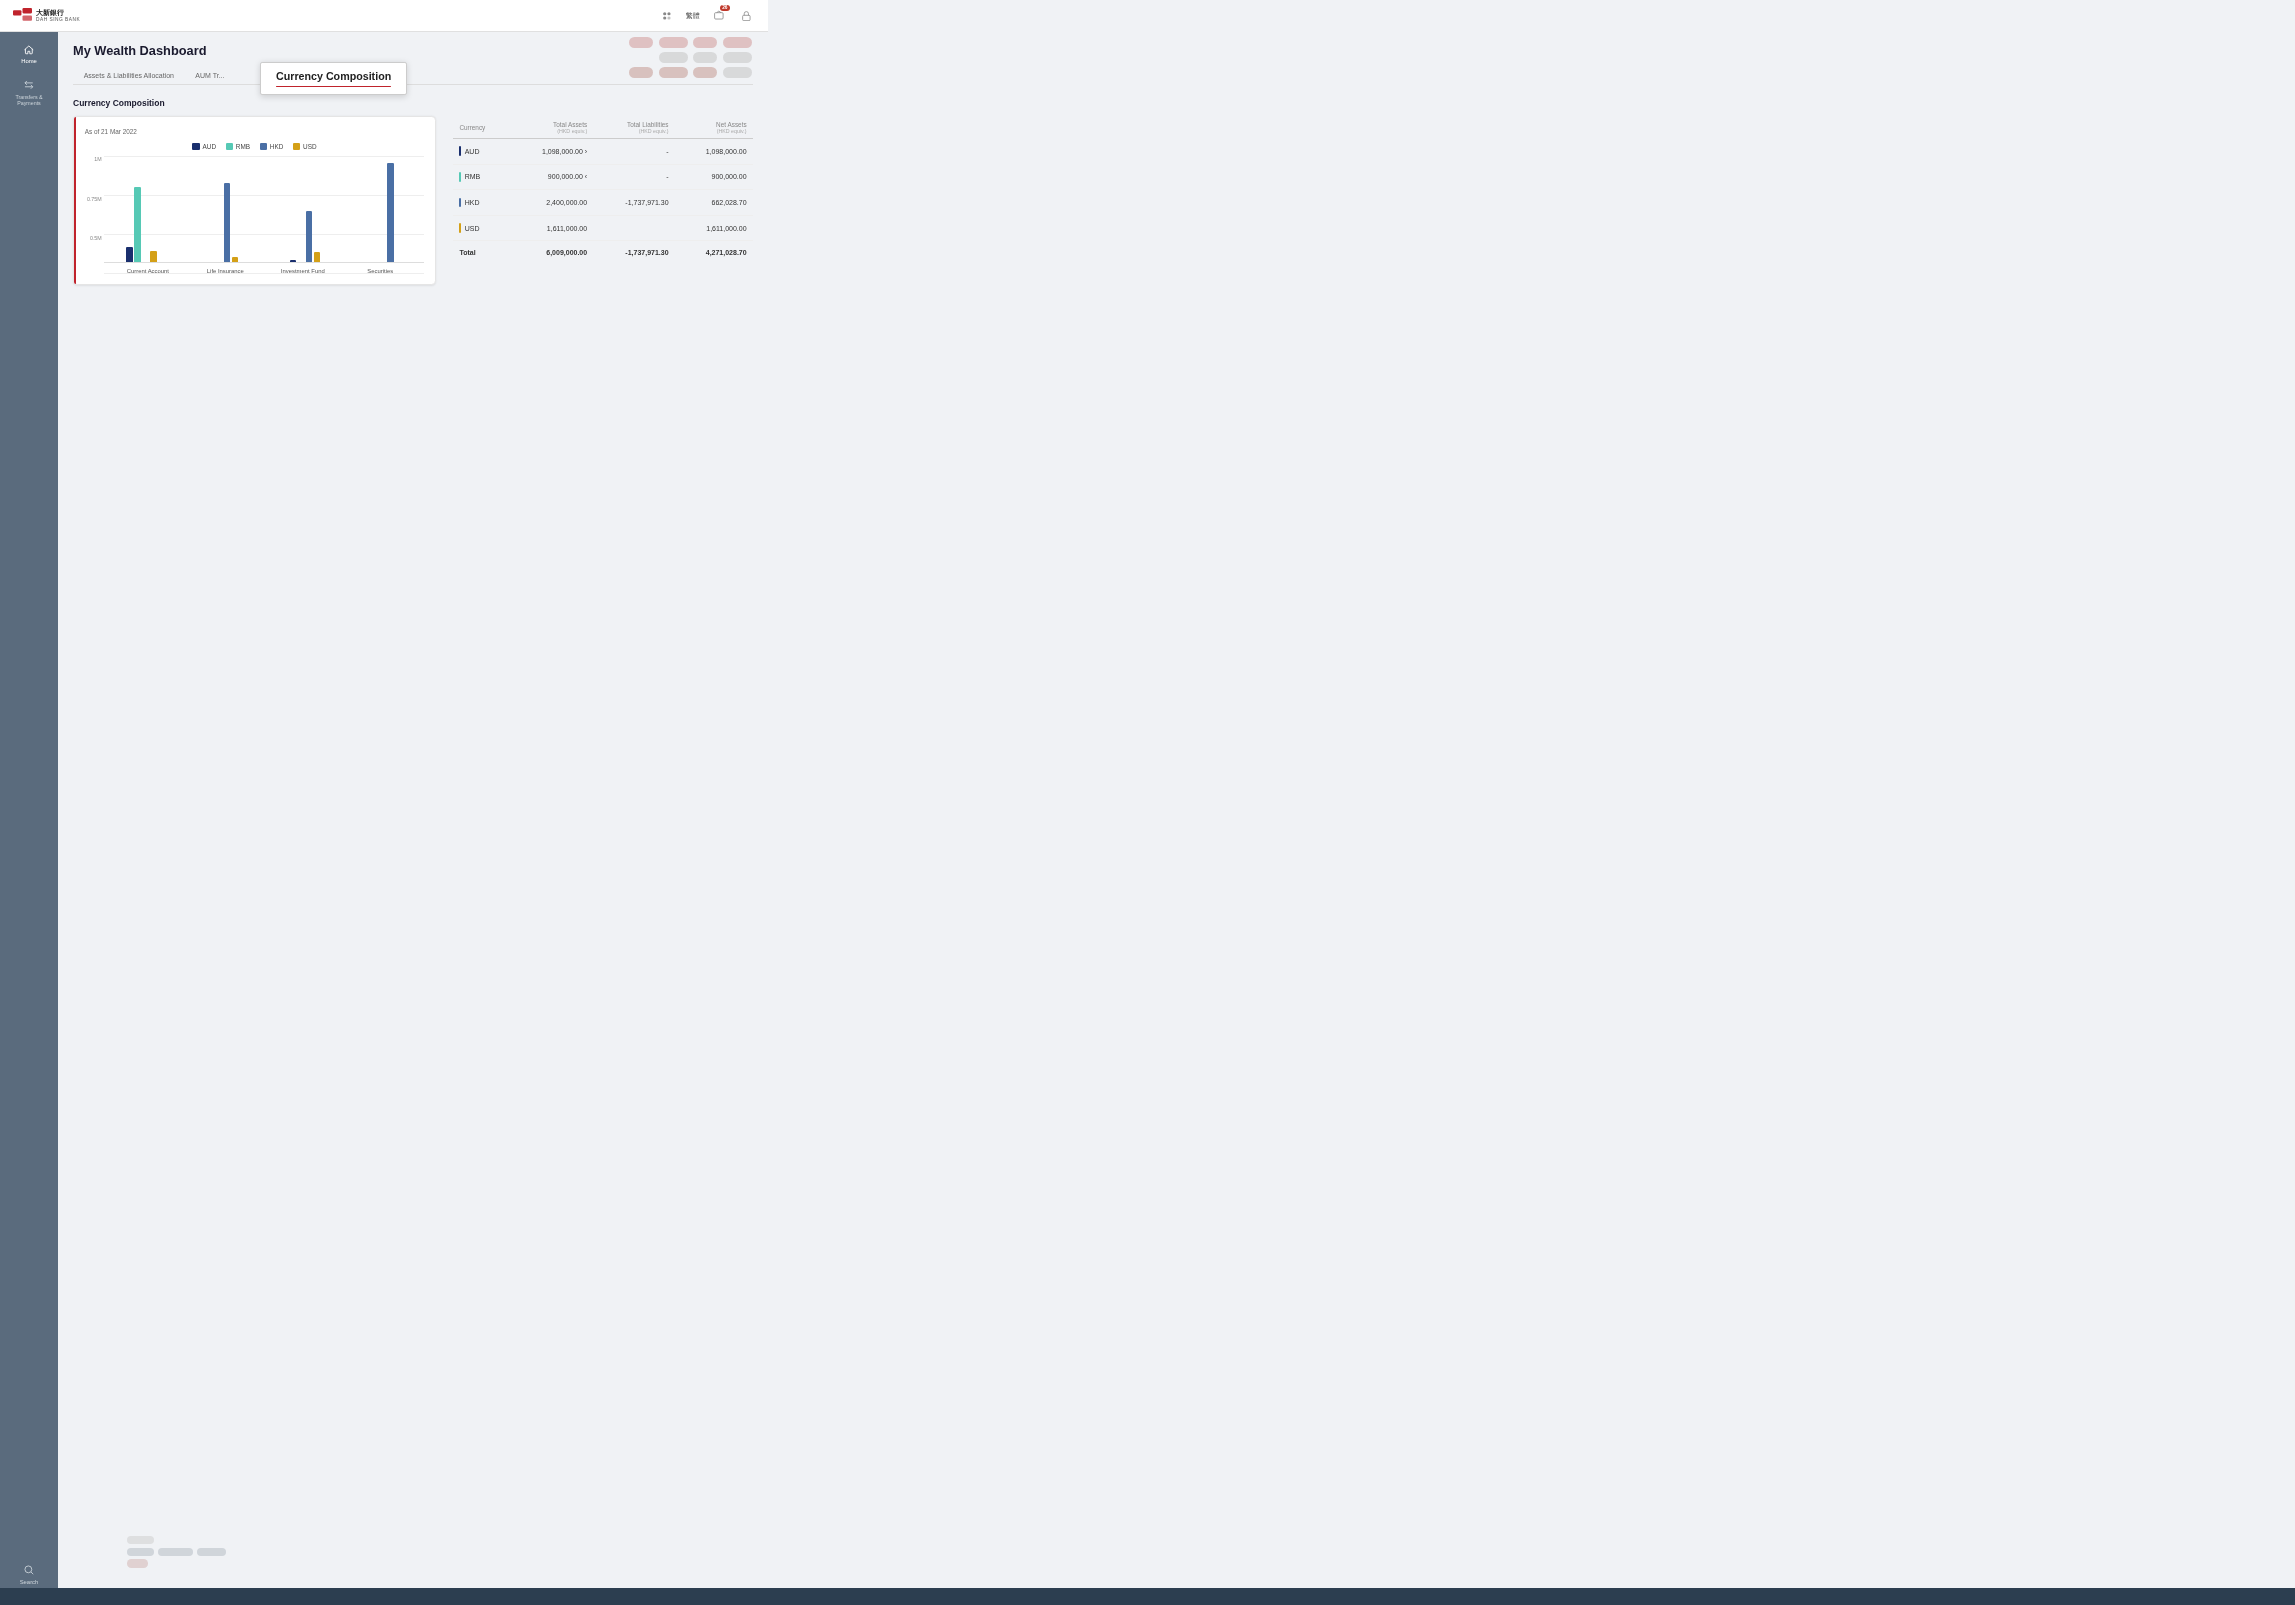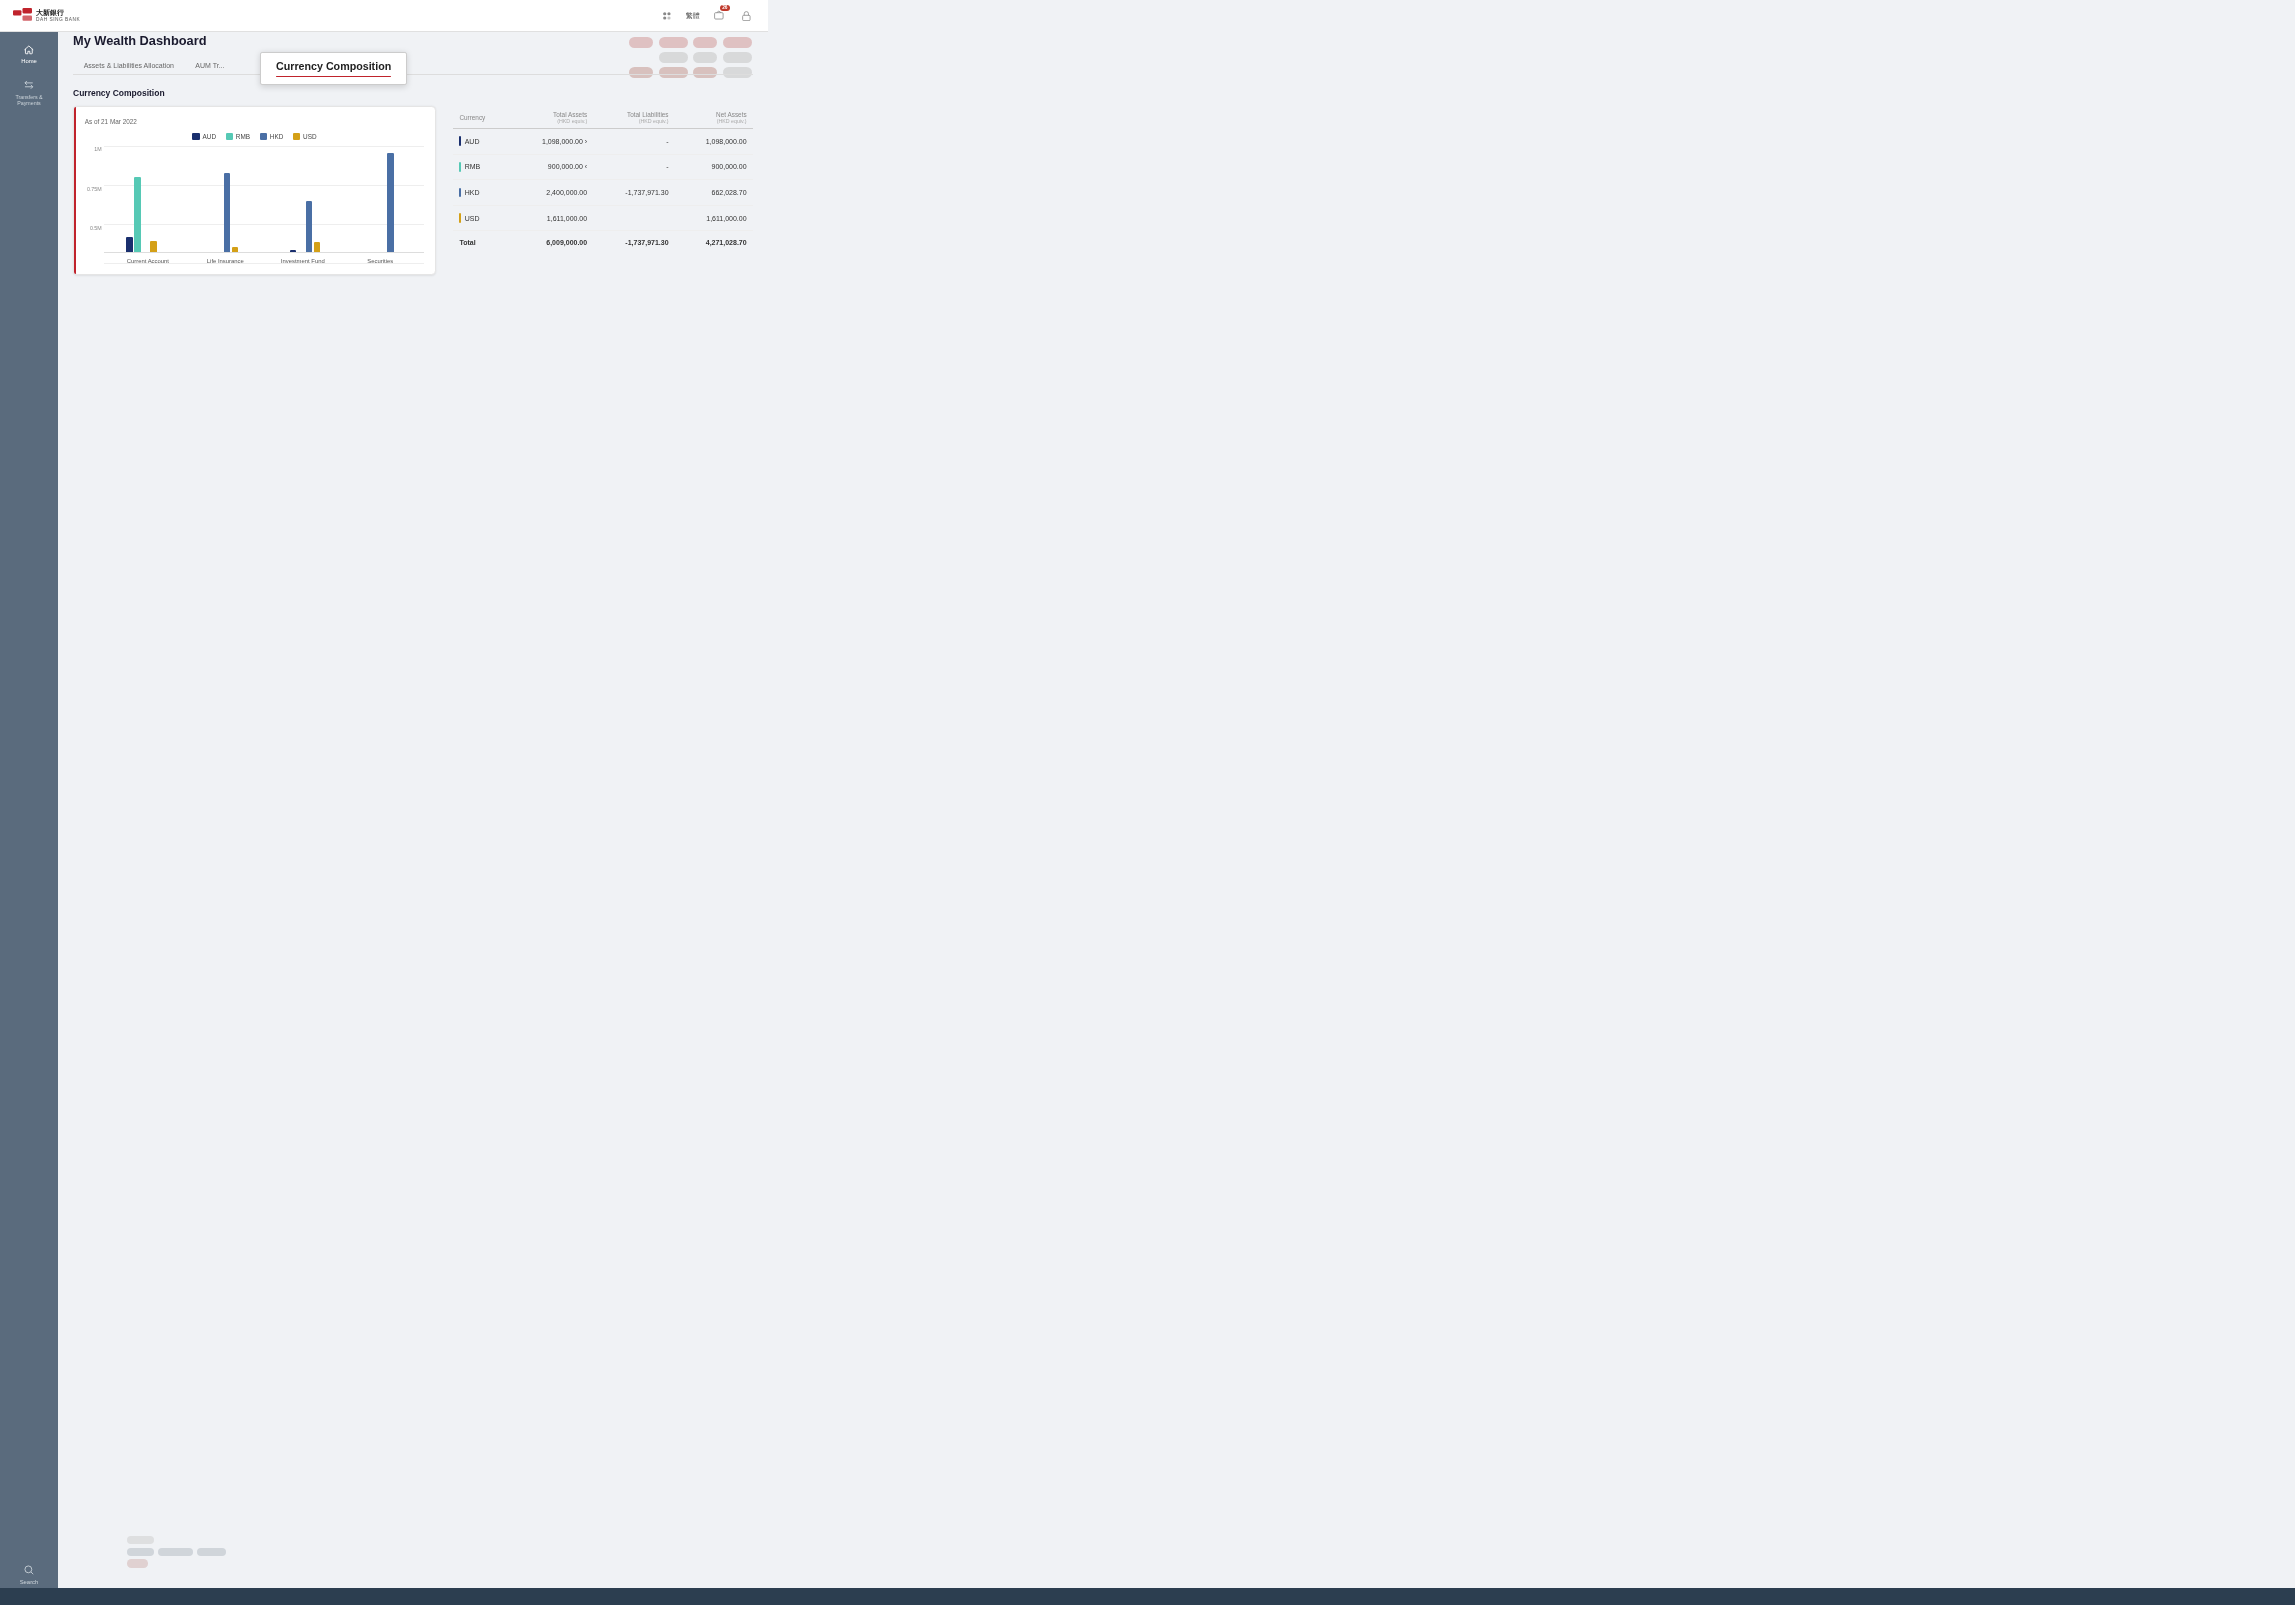--- a/index.html
+++ b/index.html
@@ -115,21 +115,21 @@
     .sidebar-spacer { flex: 1; }
     .sidebar-bottom {
       width: 100%;
       padding-bottom: 8.5px;
     }
 
     
     .content-area {
       flex: 1;
       overflow: auto;
-      padding: 1px 15px;
+      padding: 11px 15px;
       background: #f0f2f5;
       position: relative;
     }
 
     
     .decorative-blobs {
       position: absolute;
       top: 0;
       right: 0;
       width: 117px;

